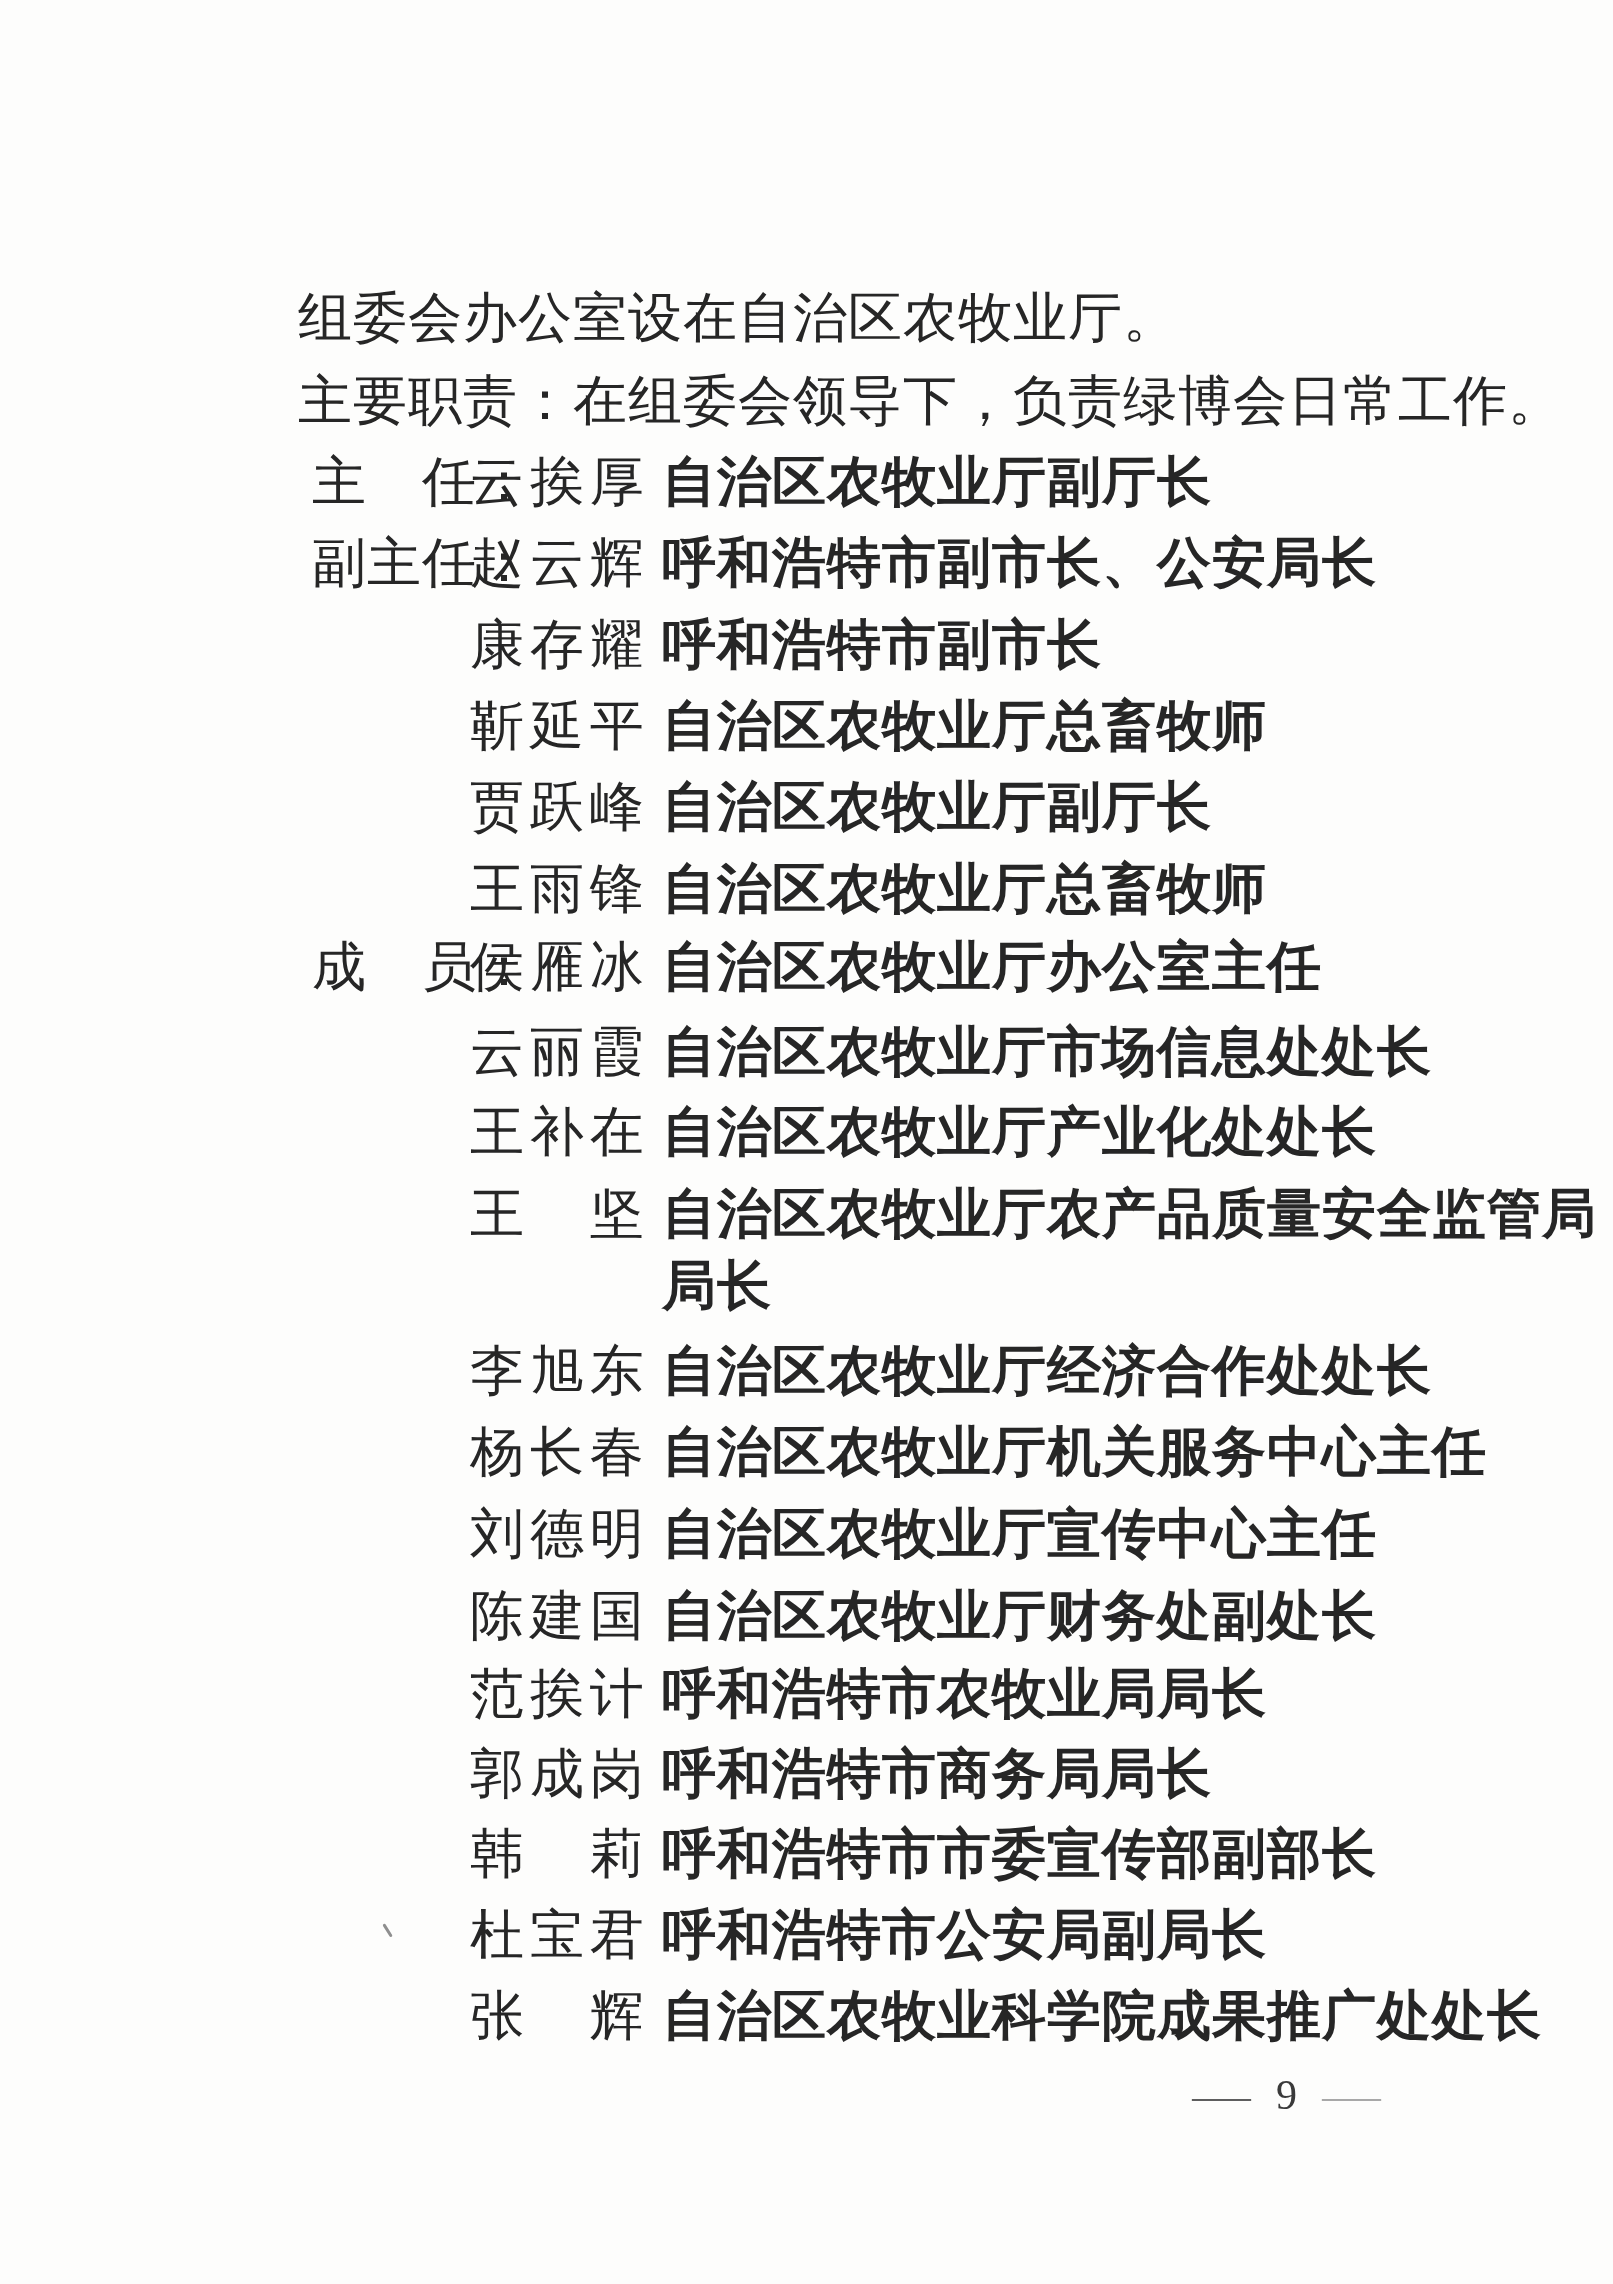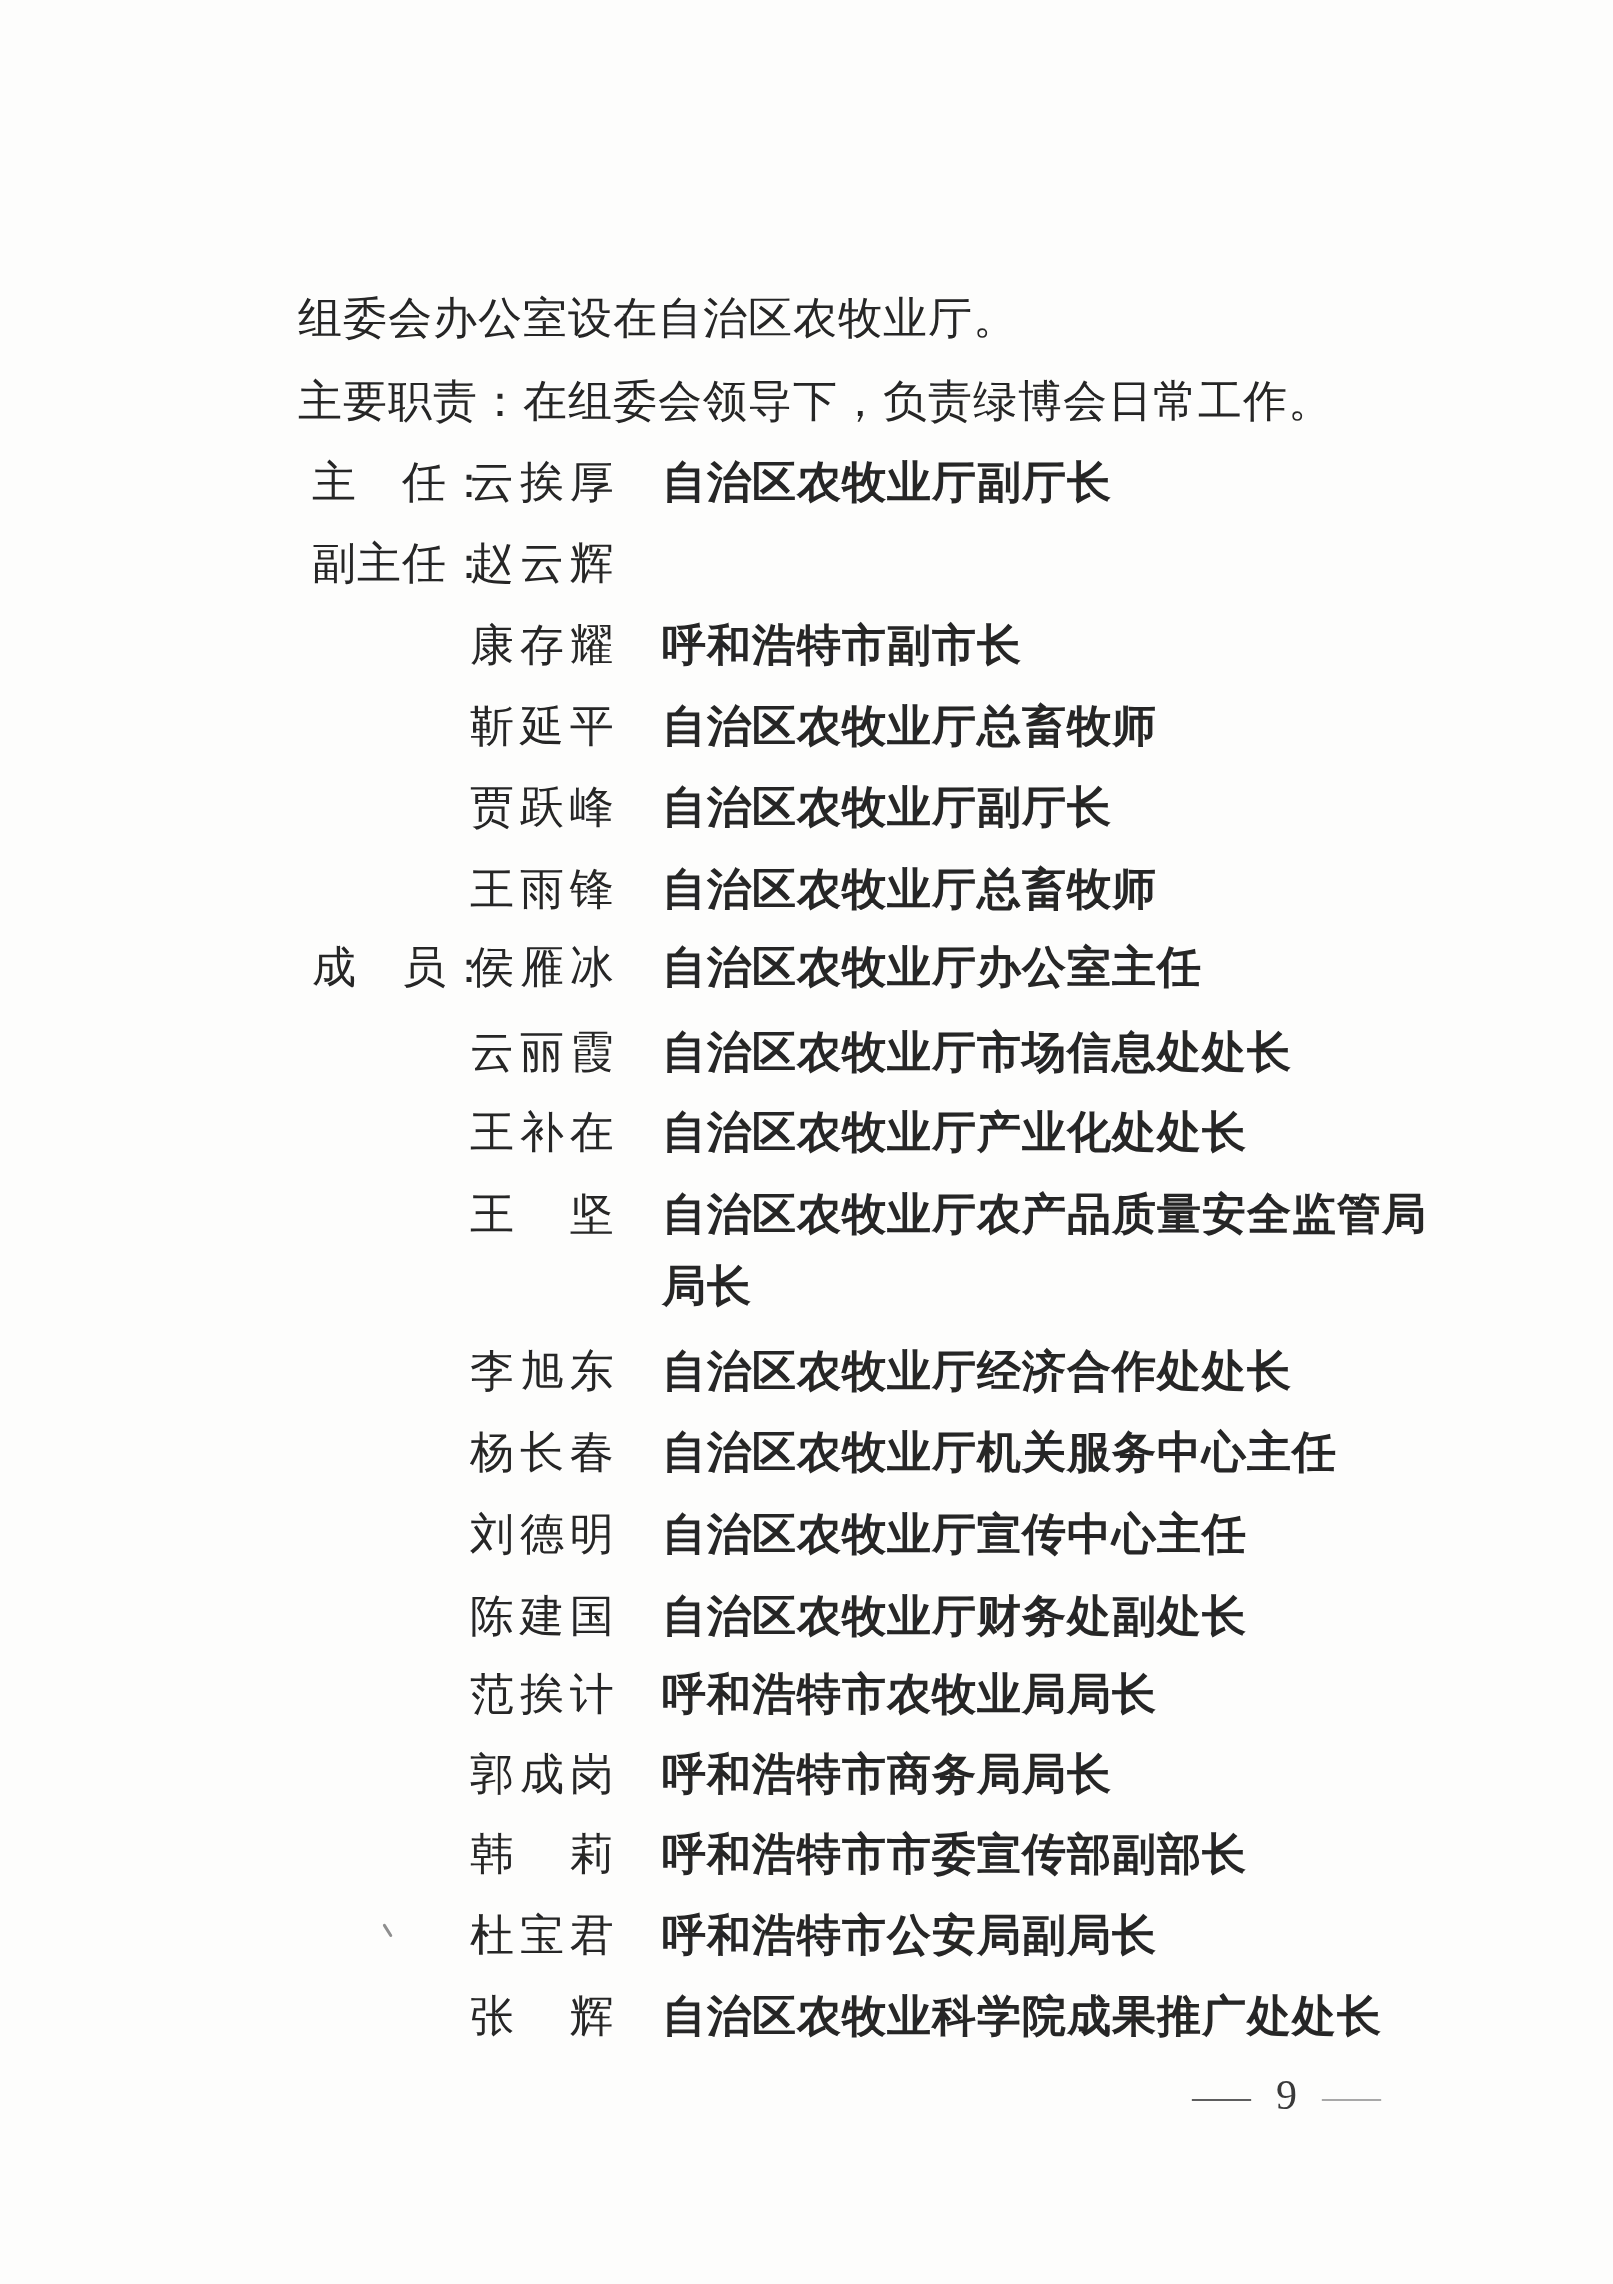--- a/index.html
+++ b/index.html
@@ -9,21 +9,21 @@
     height: 2285px;
     background: #fdfdfc;
     font-family: "Liberation Serif", "DejaVu Serif", serif;
     color: #262626;
     overflow: hidden;
   }
   .line {
     position: absolute;
     left: 298px;
     height: 57px;
-    font-size: 44px;
+    font-size: 54px;
     line-height: 57px;
     white-space: nowrap;
     letter-spacing: 1px;
   }
   .row { width: 1274px; }
   .row .lbl  { position: absolute; left: 0px;   letter-spacing: 1px; margin-left: 14px; }
   .row .nm   { position: absolute; left: 172px; letter-spacing: 5.9px; }
   .row .ttl  { position: absolute; left: 364px; letter-spacing: 1px; font-weight: bold; }
   .pageno {
     position: absolute;
@@ -60,20 +60,21 @@
 
   <div class="line row" style="top:454px">
     <span class="lbl">主　任：</span>
     <span class="nm">云挨厚</span>
     <span class="ttl">自治区农牧业厅副厅长</span>
   </div>
 
   <div class="line row" style="top:535px">
     <span class="lbl">副主任：</span>
     <span class="nm">赵云辉</span>
+    <span class="ttl">呼和浩特市副市长、公安局长</span>
   </div>
 
   <div class="line row" style="top:617px">
     <span class="nm">康存耀</span>
     <span class="ttl">呼和浩特市副市长</span>
   </div>
 
   <div class="line row" style="top:698px">
     <span class="nm">靳延平</span>
     <span class="ttl">自治区农牧业厅总畜牧师</span>

